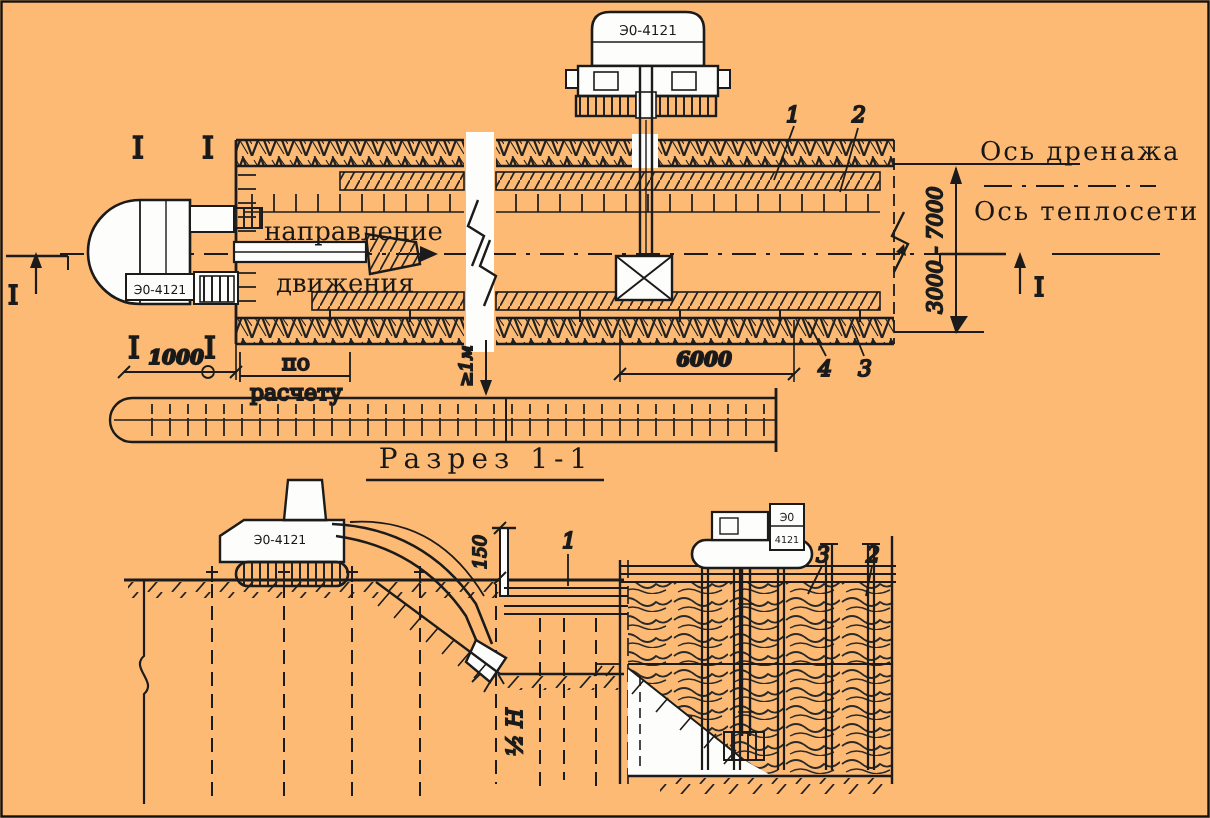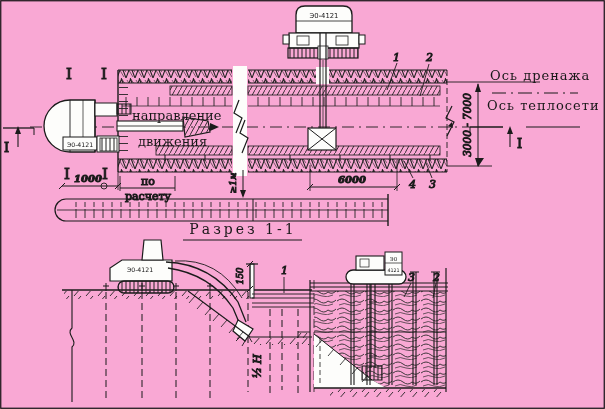--- a/index.html
+++ b/index.html
@@ -1,16 +1,16 @@
 <!DOCTYPE html>
 <html><head>
 <meta charset="utf-8">
 <style>
   html,body{margin:0;padding:0;background:#e8e8e8;}
-  .stage{width:605px;height:409px;background:#f9a8d4;position:relative;overflow:hidden;}
+  .stage{width:605px;height:409px;background:#fdba74;position:relative;overflow:hidden;}
   svg{display:block;}
   text{fill:#181818;}
   .lbl{font-family:"DejaVu Serif","Liberation Serif",serif;}
   .dim{font-family:"DejaVu Serif","Liberation Serif",serif;font-style:italic;}
   .tiny{font-family:"DejaVu Sans","Liberation Sans",sans-serif;}
 </style>
 </head>
 <body>
 
 <div class="stage">

